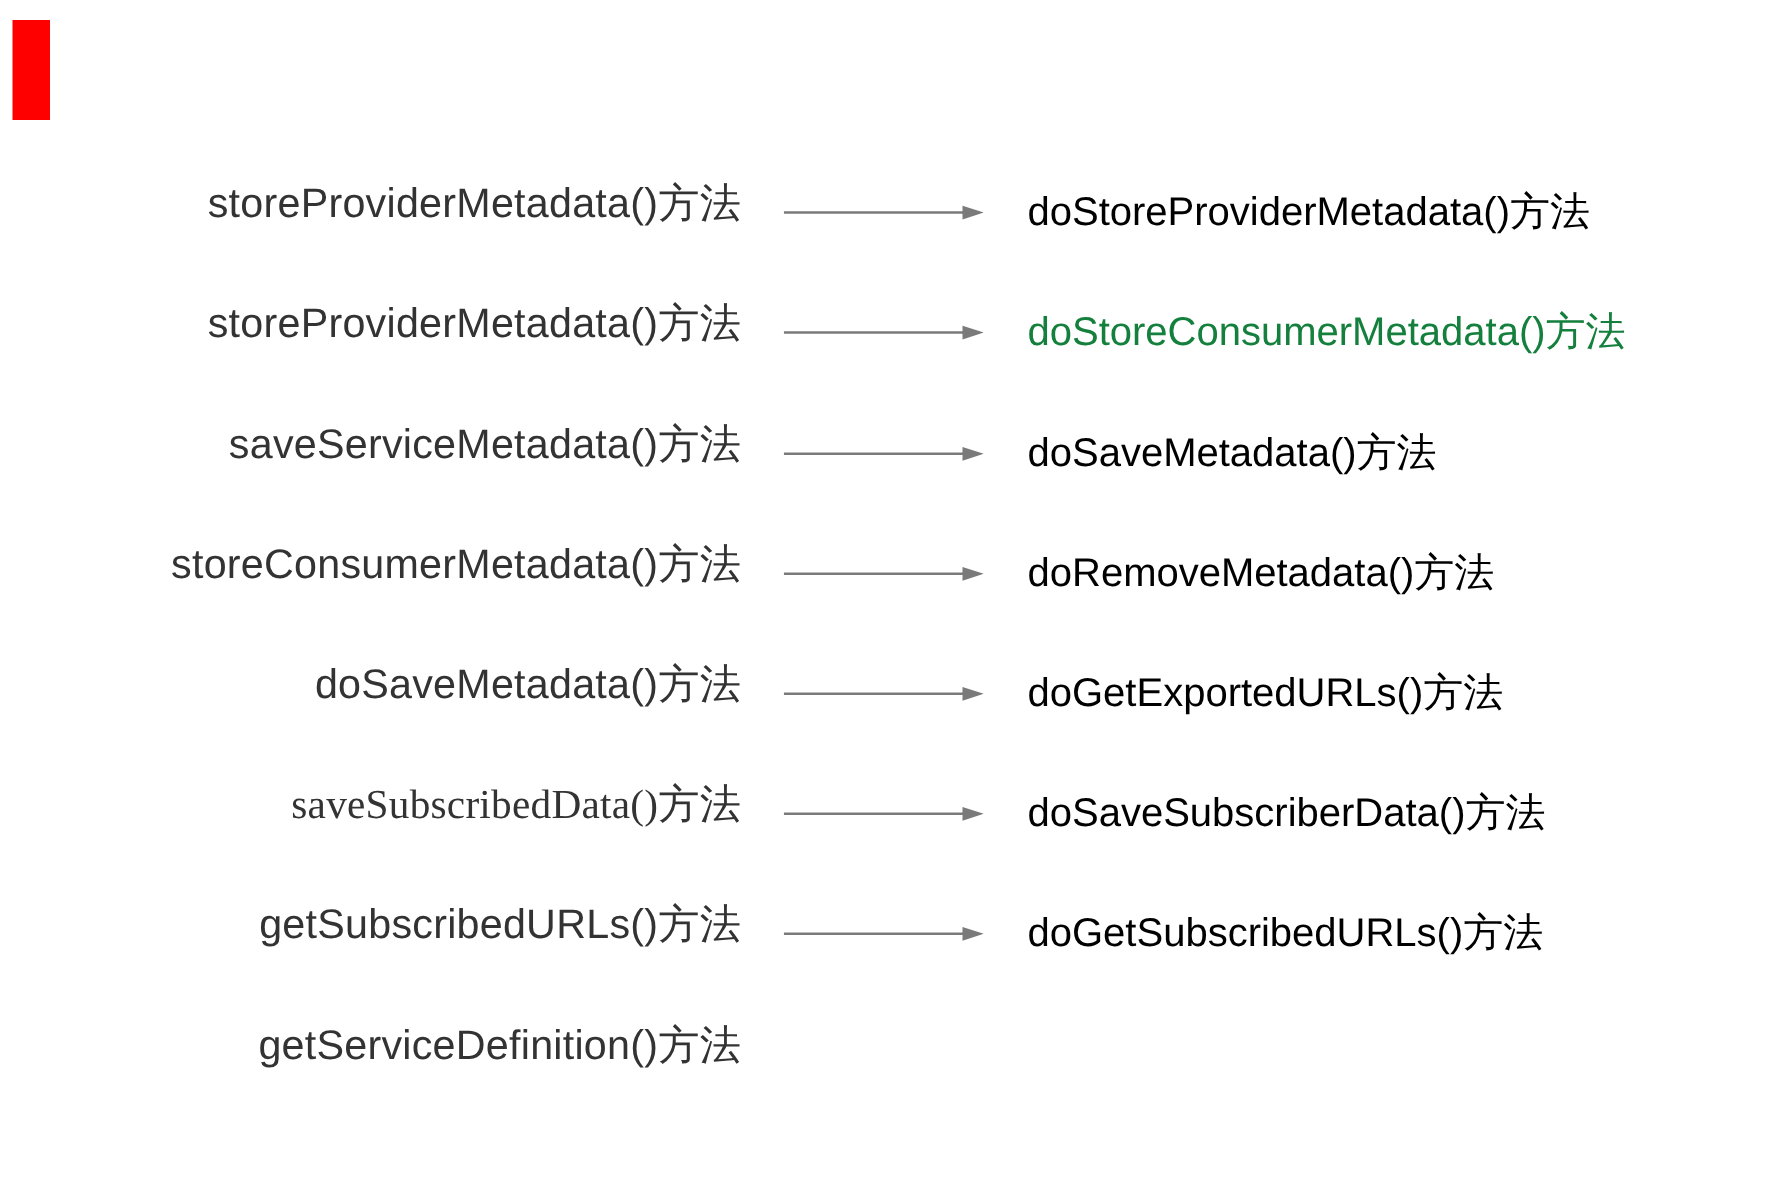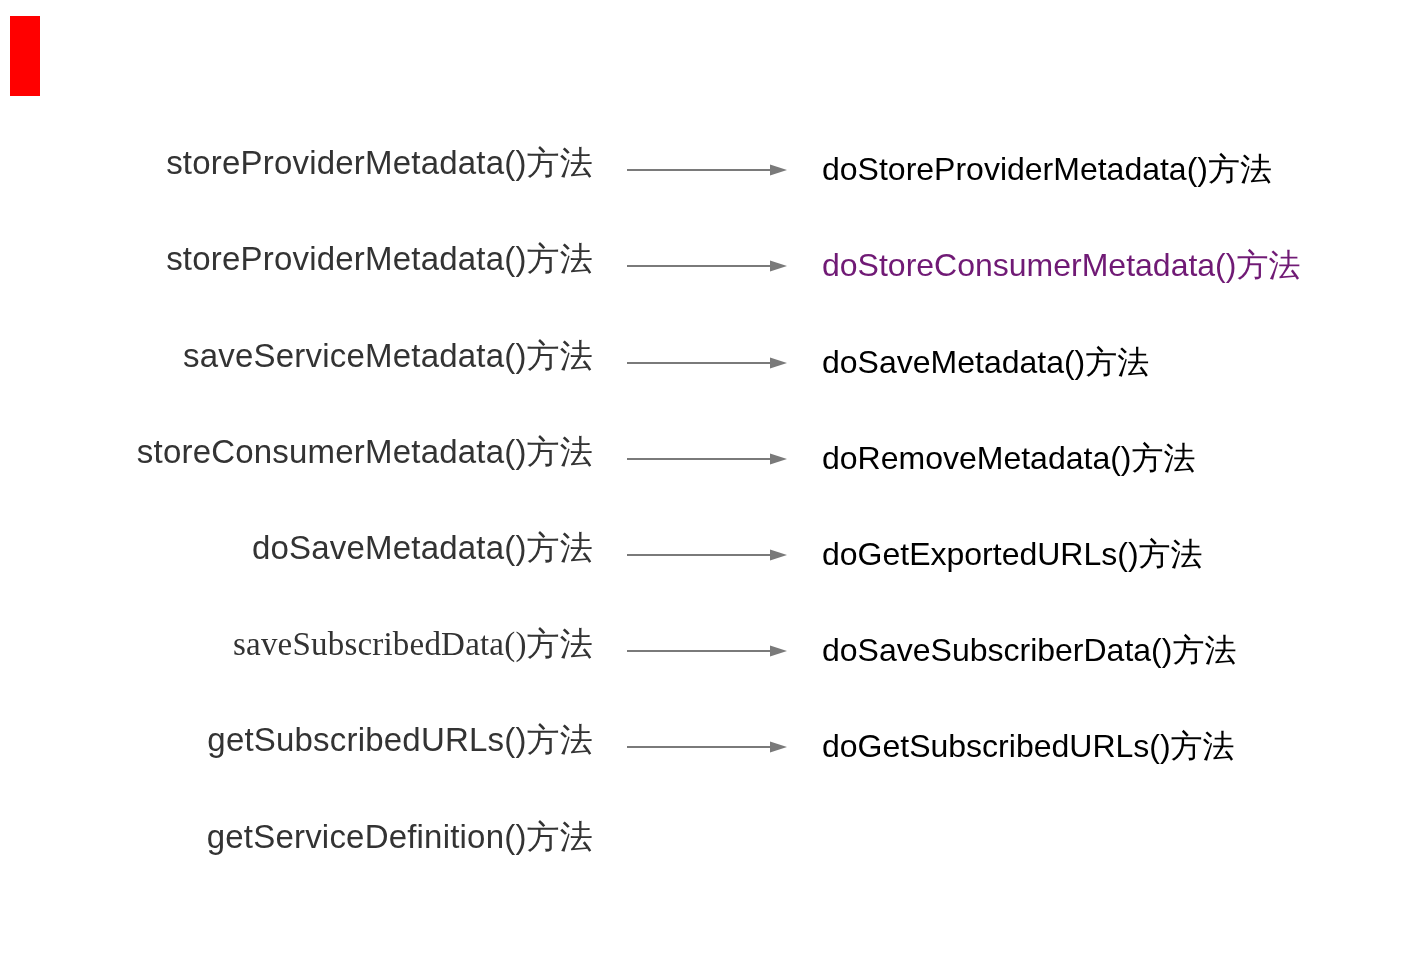--- a/index.html
+++ b/index.html
@@ -94,21 +94,21 @@
   </div>
 
   <div class="row" style="top:248px">
     <div class="left-label" style="color: rgb(51, 51, 51);">storeProviderMetadata()方法</div>
     <div class="arrow">
       <svg width="160" height="16" viewBox="0 0 160 16">
           <line x1="0" y1="8" x2="145" y2="8" stroke="#7a7a7a" stroke-width="2"></line>
           <polygon points="143,2.5 160,8 143,13.5" fill="#7a7a7a"></polygon>
         </svg>
     </div>
-    <div class="right-label" style="color: #701a75;">doStoreConsumerMetadata()方法</div>
+    <div class="right-label" style="color: #15803d;">doStoreConsumerMetadata()方法</div>
   </div>
 
   <div class="row" style="top:345px">
     <div class="left-label" style="color: rgb(51, 51, 51);">saveServiceMetadata()方法</div>
     <div class="arrow">
       <svg width="160" height="16" viewBox="0 0 160 16">
           <line x1="0" y1="8" x2="145" y2="8" stroke="#7a7a7a" stroke-width="2"></line>
           <polygon points="143,2.5 160,8 143,13.5" fill="#7a7a7a"></polygon>
         </svg>
     </div>

